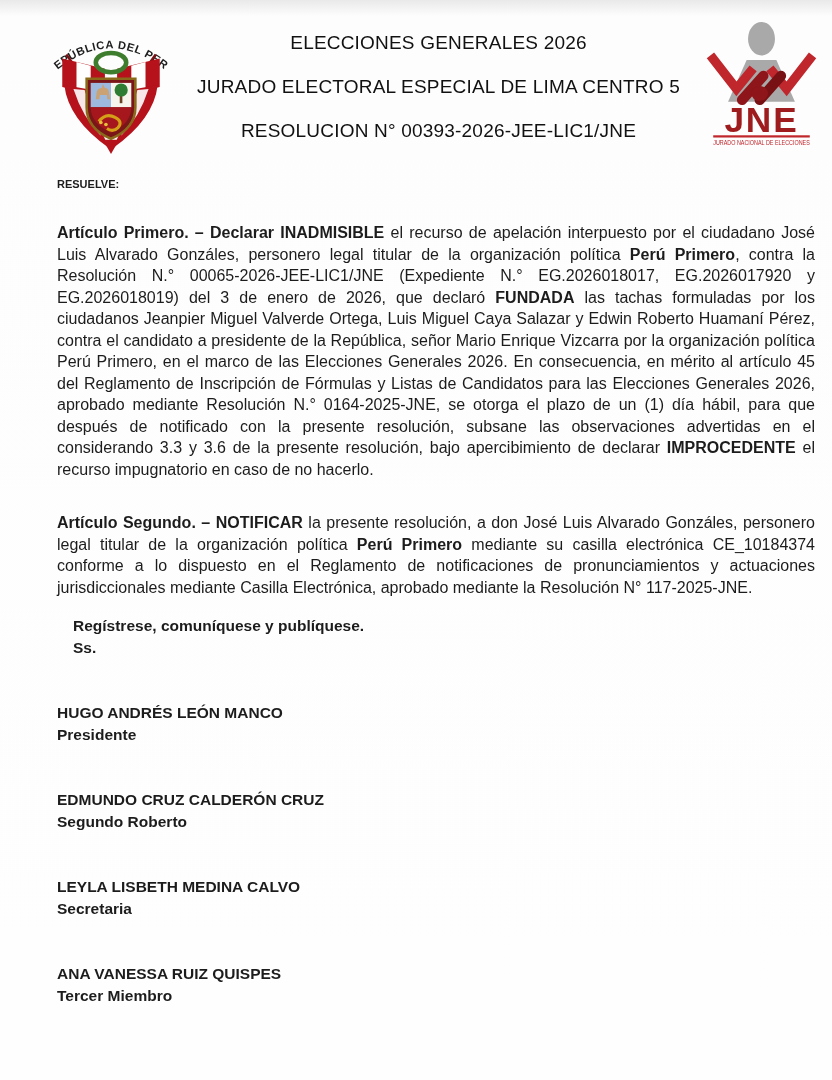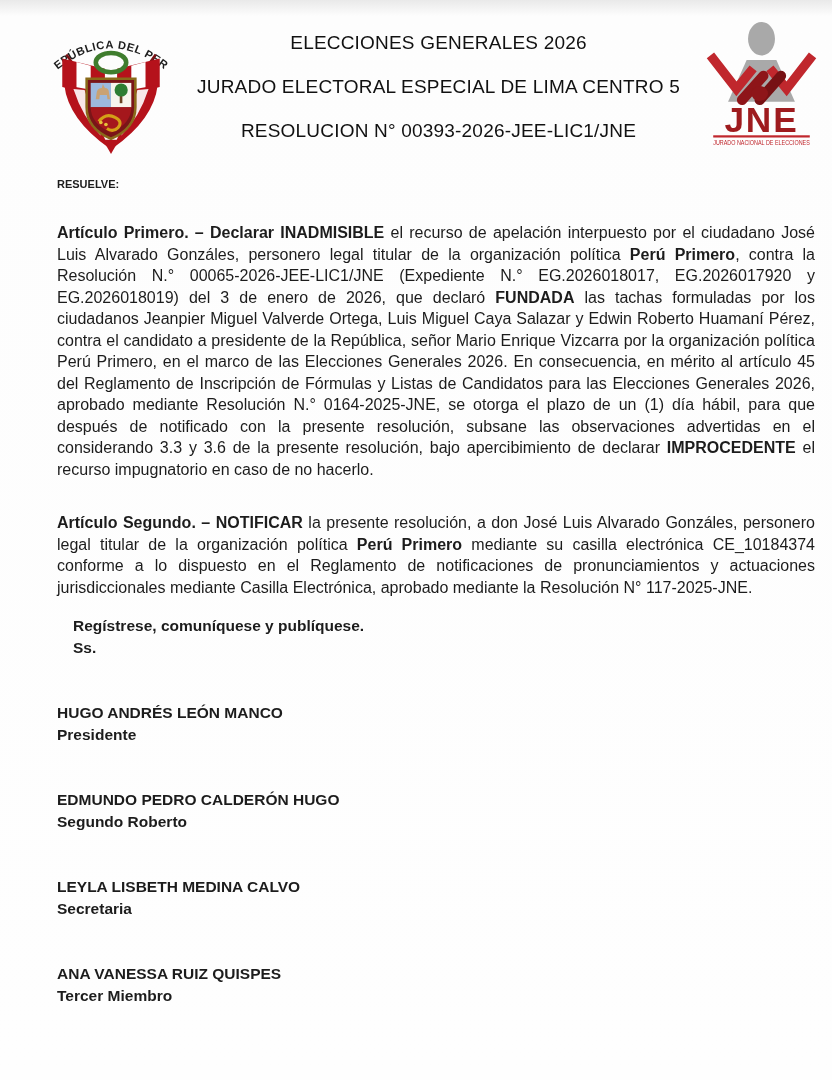--- a/index.html
+++ b/index.html
@@ -130,21 +130,21 @@
       <div>Regístrese, comuníquese y publíquese.</div>
       <div>Ss.</div>
     </div>
 
     <div class="sig">
       <div class="sig-name">HUGO ANDRÉS LEÓN MANCO</div>
       <div class="sig-title">Presidente</div>
     </div>
 
     <div class="sig">
-      <div class="sig-name">EDMUNDO PEDRO CALDERÓN HUGO</div>
+      <div class="sig-name">EDMUNDO CRUZ CALDERÓN CRUZ</div>
       <div class="sig-title">Segundo Roberto</div>
     </div>
 
     <div class="sig">
       <div class="sig-name">LEYLA LISBETH MEDINA CALVO</div>
       <div class="sig-title">Secretaria</div>
     </div>
 
     <div class="sig">
       <div class="sig-name">ANA VANESSA RUIZ QUISPES</div>

